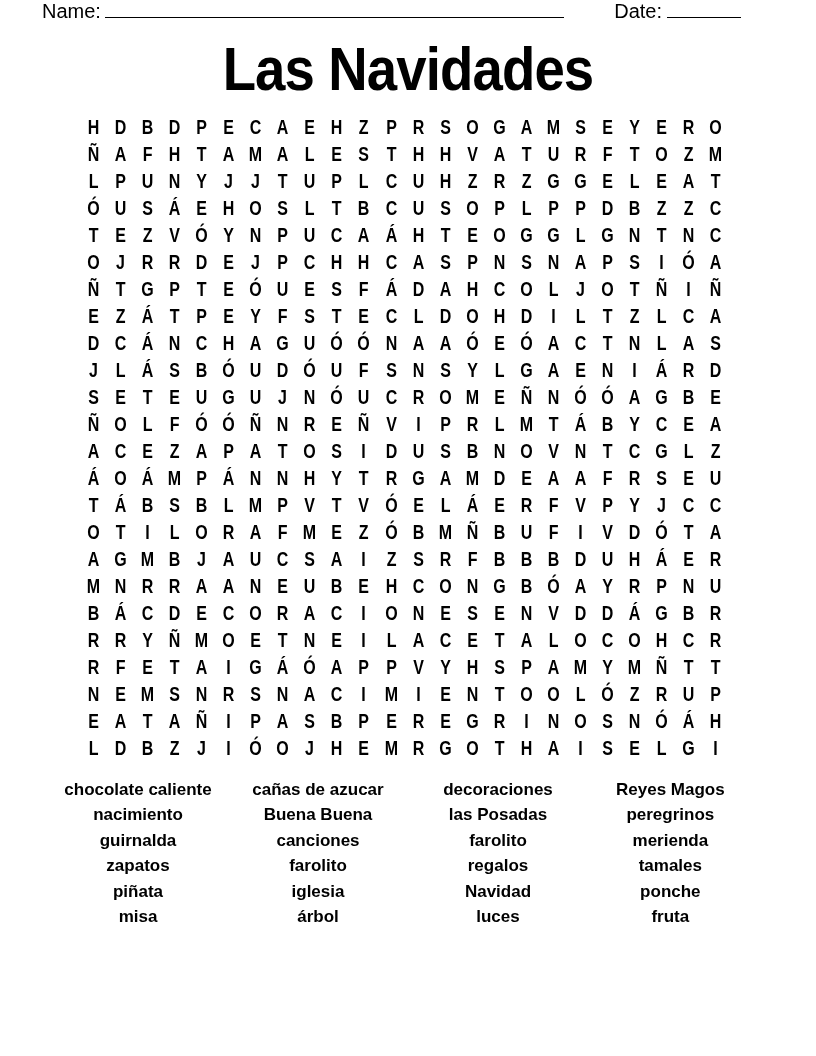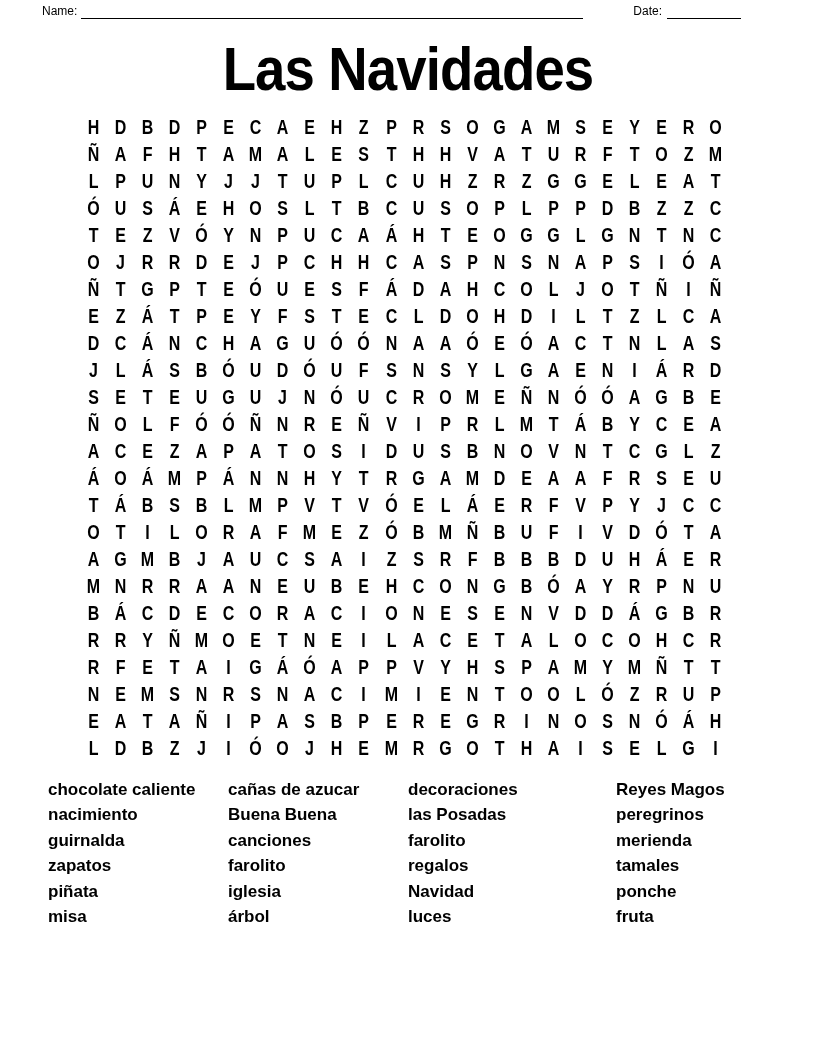--- a/index.html
+++ b/index.html
@@ -16,22 +16,22 @@
     overflow: hidden;
   }
 
   
   .header-row {
     position: absolute;
     top: 2px;
     left: 42px;
     width: 699px;
     display: flex;
-    align-items: center;
-    font-size: 12px;
+    align-items: flex-start;
+    font-size: 20px;
     line-height: 18px;
   }
   .label { white-space: nowrap; }
   .blank-line {
     border-bottom: 1.5px solid #000;
     height: 16px;
   }
   .name-line { flex: 1 1 auto; margin-left: 4px; }
   .header-gap { width: 50px; flex: 0 0 auto; }
   .date-line { width: 74px; flex: 0 0 auto; margin-left: 5px; }
@@ -73,21 +73,21 @@
 
   
   .word-list {
     position: absolute;
     left: 48px;
     top: 777px;
     display: flex;
     font-weight: bold;
     font-size: 17px;
   }
-  .word-col { width: 180px; flex: 0 0 auto; }
+  .word-col { width: 180px; flex: 0 0 auto; text-align: center; }
   .word-col:last-child { width: auto; margin-left: 28px; }
   .word {
     height: 25.4px;
     line-height: 25.4px;
     white-space: nowrap;
   }
 </style>
 </head>
 <body>
 

